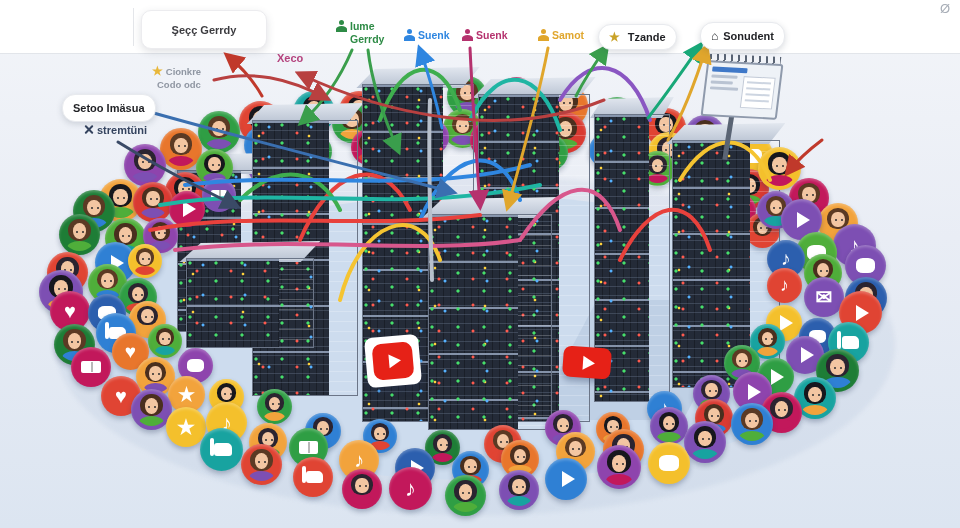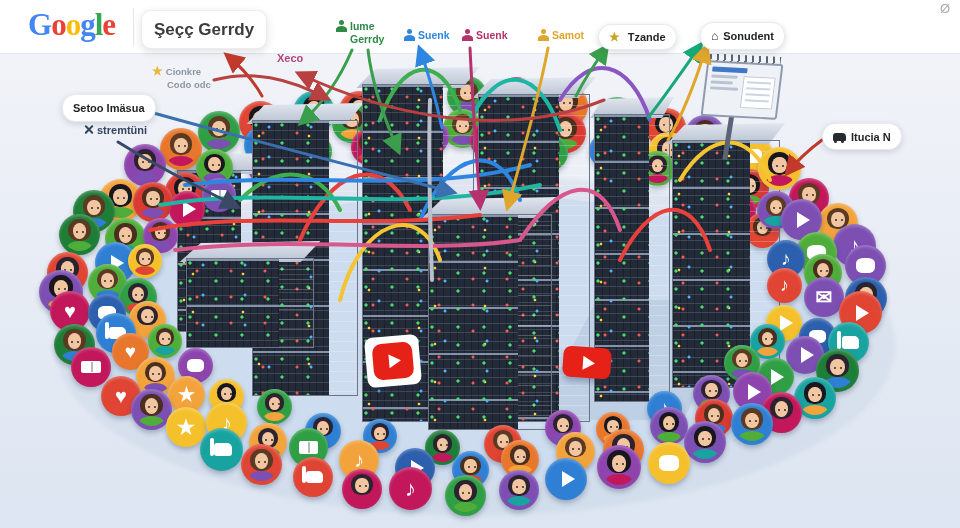--- a/index.html
+++ b/index.html
@@ -7,21 +7,21 @@
          background:linear-gradient(180deg,#f3f5f9 0%,#e9edf5 45%,#dce5f1 100%);}
   
   #header{position:absolute;left:0;top:0;width:960px;height:53px;background:#fff;
           border-bottom:1px solid #e2e5ea;z-index:200;}
   #logo{position:absolute;left:28px;top:7px;font-family:"Liberation Serif",serif;
         font-size:31px;font-weight:700;letter-spacing:-1px;}
   #logo span{display:inline-block;}
   .hdr-divider{position:absolute;left:133px;top:8px;height:38px;width:1px;background:#e4e6ea;}
   #searchpill{position:absolute;left:141px;top:10px;width:124px;height:37px;background:#fff;
       border:1px solid #ececef;border-radius:10px;box-shadow:0 3px 8px rgba(60,70,90,.16);
-      display:flex;align-items:center;justify-content:center;font-size:17px;font-weight:700;color:#3c3c40;}
+      display:flex;align-items:center;justify-content:center;font-size:11px;font-weight:700;color:#3c3c40;}
   #gear{position:absolute;right:10px;top:1px;font-size:13px;color:#a7adb6;z-index:210;cursor:pointer;}
   #cta{position:absolute;left:852px;top:14px;width:96px;height:33px;border:none;border-radius:17px;
        color:#fff;font-size:12px;font-weight:700;box-shadow:0 2px 6px rgba(40,90,200,.35);z-index:210;}
   
   .floor{position:absolute;left:95px;top:195px;width:760px;height:285px;border-radius:50%;
          background:#cddcee;z-index:1;}
   .floor2{position:absolute;left:55px;top:175px;width:840px;height:340px;border-radius:50%;
          background:rgba(120,145,185,.10);z-index:1;filter:blur(2px);}
   .walk{position:absolute;left:565px;top:300px;width:150px;height:120px;background:#bccde2;
         transform:skewX(-28deg);z-index:2;opacity:.8;}
@@ -974,38 +974,31 @@
   <div class="pill" style="left:598px;top:24px;height:24px;">
     <span class="star-ic" style="color:#c9a227">★</span>
     <span>Tzande</span>
   </div>
   <div class="pill" style="left:700px;top:22px;height:26px;">
     <span class="home-ic">⌂</span>
     <span>Sonudent</span>
   </div>
   <div class="freelabel" style="left: 152px; top: 64px; font-size: 9.5px; color: rgb(143, 150, 162);">
     <span class="star-ic">★</span><span>Cionkre</span><br>
-    <span style="margin-left:15px">Codo odc</span>
+    <span style="margin-left:5px">Codo odc</span>
   </div>
   <div class="freelabel" style="left: 277px; top: 52px; font-size: 11px; color: rgb(181, 68, 126);">
     <span>Xeco</span>
   </div>
   <div class="pill" style="left:62px;top:94px;height:26px;">
     <span>Setoo Imäsua</span>
   </div>
   <div class="freelabel" style="left: 84px; top: 124px; font-size: 11px; color: rgb(53, 68, 95);">
     <span class="xic"></span><span>stremtüni</span>
   </div>
-  <div class="pill" style="left:822px;top:123px;height:25px;">
-    <span class="car-ic"></span>
-    <span>Itucia N</span>
-  </div>
 
   <div id="header">
-    <div id="logo">
-      <span style="color: rgb(66, 133, 244);">G</span><span style="color: rgb(234, 67, 53);">o</span><span style="color: rgb(251, 188, 5);">o</span><span style="color: rgb(66, 133, 244);">g</span><span style="color: rgb(52, 168, 83);">l</span><span style="color: rgb(234, 67, 53);">e</span>
-    </div>
     <div class="hdr-divider"></div>
     <div id="searchpill">Şeçç Gerrdy</div>
   </div>
   <div id="gear">Ø</div>
 
 </div>
 
 </body></html>

